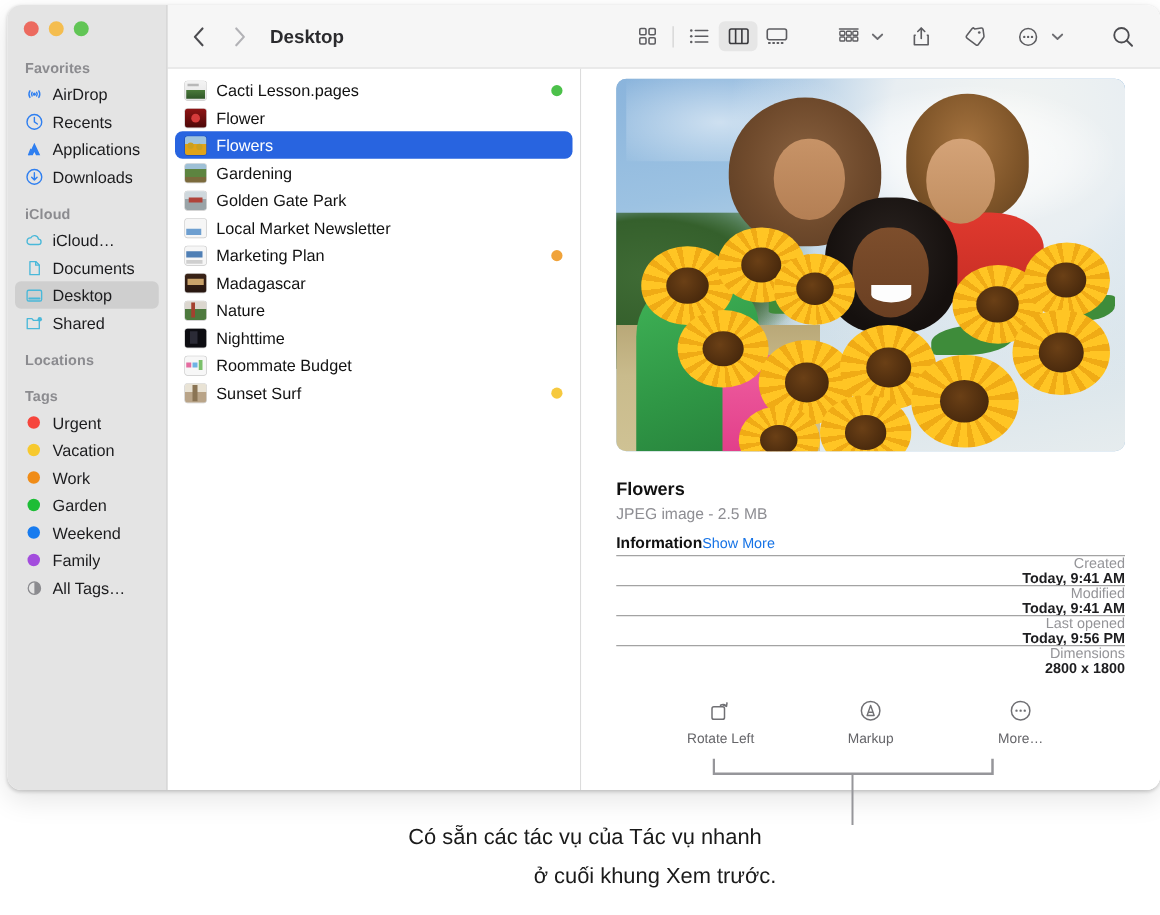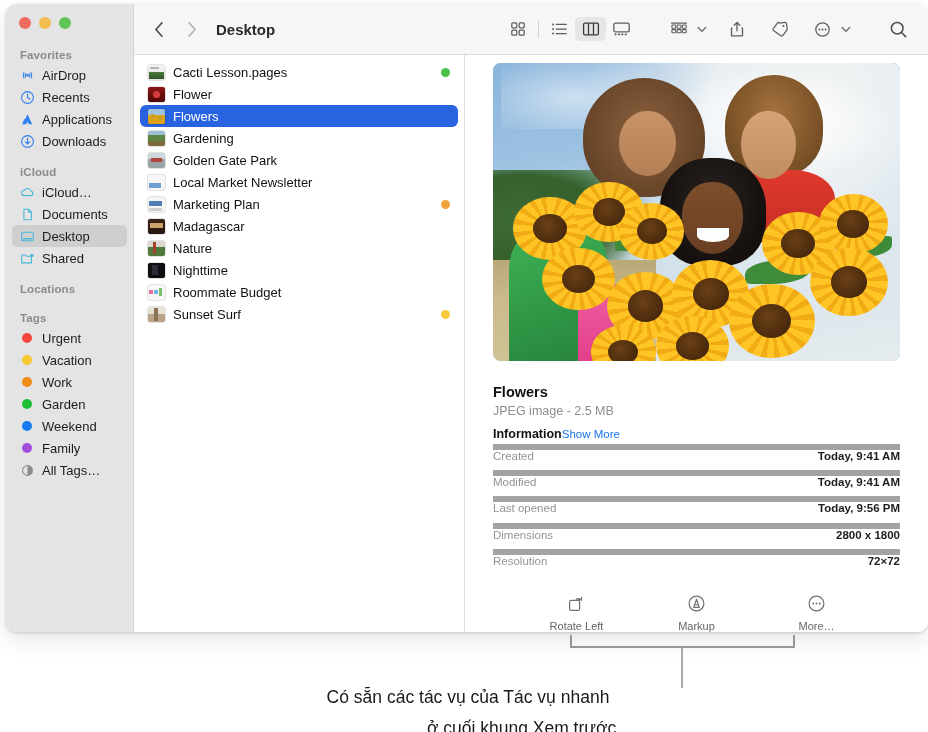--- a/index.html
+++ b/index.html
@@ -299,24 +299,25 @@
     justify-content: flex-start;
     margin-top: 6px;
     padding-bottom: 3px;
   }
   #info-title { font-size: 12.5px; font-weight: 700; color: #111; }
   #show-more { font-size: 11.5px; color: #1673e6; cursor: default; }
 
   .info-row {
     display: flex;
     justify-content: space-between;
-    align-items: flex-start;
+    align-items: flex-end;
     height: 23px;
-    border-top: 6px solid #a3a3a3;
+    border-top: 1px solid #a3a3a3;
     font-size: 11.5px;
+    flex-direction: column;
   }
   .info-row:first-of-type { border-top: 1px solid #e9e9e9; }
   .info-key { color: #949498; }
   .info-val { color: #1d1d1f; font-weight: 700; }
 
   #quick-actions {
     margin-top: 18px;
     display: flex;
     justify-content: center;
     gap: 46px;
@@ -326,21 +327,21 @@
     flex-direction: column;
     align-items: center;
     gap: 7px;
     cursor: default;
     width: 74px;
   }
   .qa-ico { height: 20px; display: flex; align-items: center; justify-content: center; }
   .qa-label { font-size: 11px; color: #656569; white-space: nowrap; }
 
   
-  #callout { position: absolute; left: 0; top: 632px; width: 832px; height: 100px; }
+  #callout { position: absolute; left: 0; top: 604px; width: 832px; height: 100px; }
   #callout-bracket { position: absolute; left: 570px; top: 2px; }
   #caption {
     position: absolute;
     left: 0; top: 50px;
     width: 928px;
     text-align: center;
     font-size: 17.5px;
     color: #1a1a1a;
     line-height: 31px;
   }
@@ -847,24 +848,20 @@
           <span class="info-key">Modified</span>
           <span class="info-val">Today, 9:41 AM</span>
         </div>
         <div class="info-row">
           <span class="info-key">Last opened</span>
           <span class="info-val">Today, 9:56 PM</span>
         </div>
         <div class="info-row">
           <span class="info-key">Dimensions</span>
           <span class="info-val">2800 x 1800</span>
-        </div>
-        <div class="info-row">
-          <span class="info-key">Resolution</span>
-          <span class="info-val">72×72</span>
         </div>
 
         <div id="quick-actions">
           <div class="qa">
             <span class="qa-ico">
               <svg width="19" height="19" viewBox="0 0 19 19">
                   <rect x="2.6" y="6.4" width="10" height="10" rx="1.5" fill="none" stroke="#707074" stroke-width="1.2"></rect>
                   <path d="M9.4 5.2a4 4 0 0 1 4.6.4" fill="none" stroke="#707074" stroke-width="1.2" stroke-linecap="round"></path>
                   <path d="M14.6 3.3l-.4 2.8-2.6-1" fill="none" stroke="#707074" stroke-width="1.2" stroke-linecap="round" stroke-linejoin="round"></path>
                 </svg>

